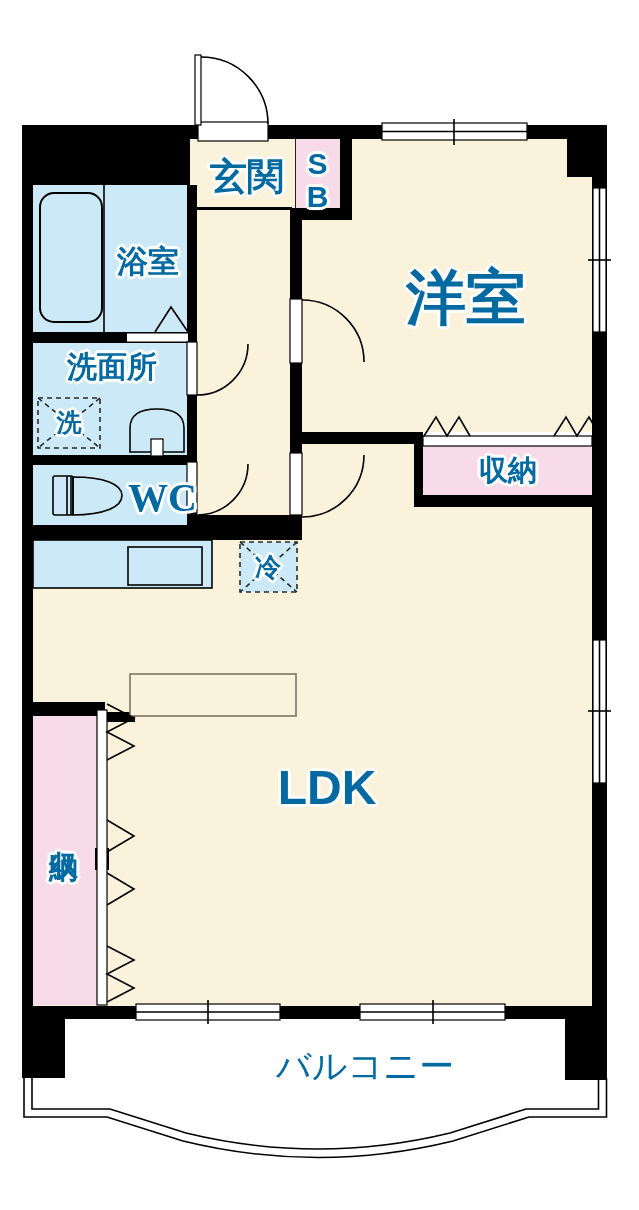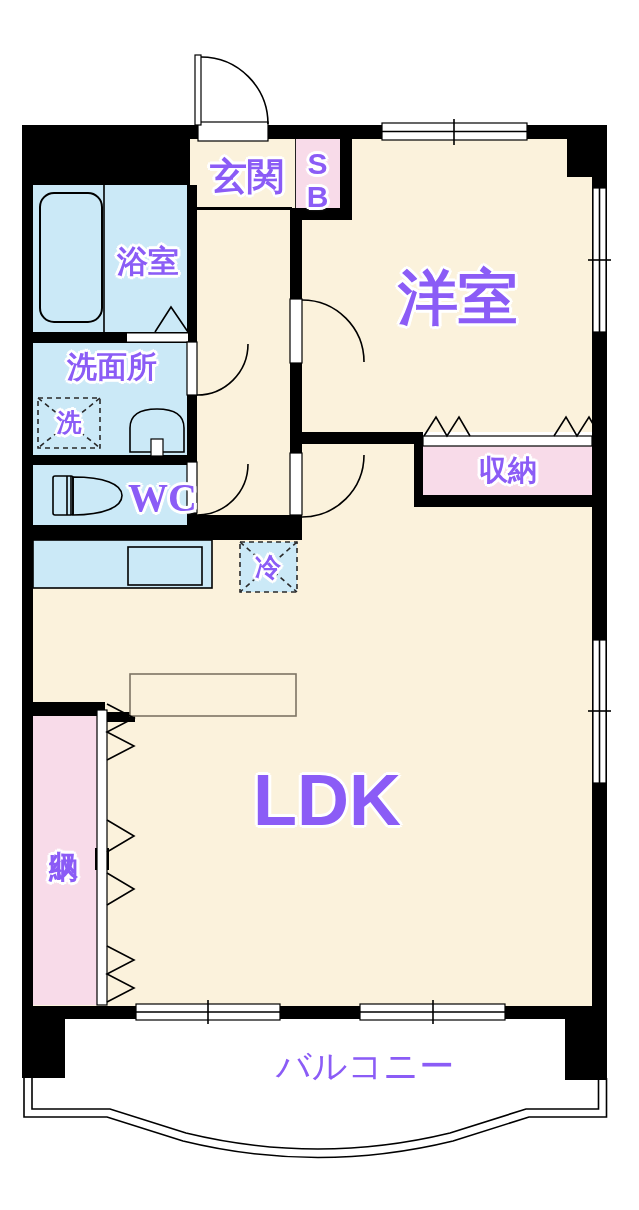--- a/index.html
+++ b/index.html
@@ -8,21 +8,21 @@
   }
   html,body{margin:0;padding:0;background:#fff;}
   .plan{position:relative;width:639px;height:1210px;background:#fff;overflow:hidden;
         font-family:"Liberation Sans","DejaVu Sans",sans-serif;}
   .room{position:absolute;z-index:1;}
   .f-floor{background:var(--floor);}
   .f-wet{background:var(--wet);}
   .f-pink{background:var(--pink);}
   .w{position:absolute;background:var(--wall);z-index:2;}
   svg.overlay{position:absolute;left:0;top:0;z-index:4;pointer-events:none;}
-  .lbl{position:absolute;z-index:5;color:#8b5cf6;font-weight:bold;text-align:center;
+  .lbl{position:absolute;z-index:5;color:#0369a1;font-weight:bold;text-align:center;
        white-space:nowrap;line-height:1;
        text-shadow:-2px -2px 0 #fff,2px -2px 0 #fff,-2px 2px 0 #fff,2px 2px 0 #fff,
                    0 -3px 0 #fff,0 3px 0 #fff,-3px 0 0 #fff,3px 0 0 #fff,0 0 4px #fff;}
   .lbl.v{writing-mode:vertical-rl;text-orientation:upright;}
   .lbl.plain{text-shadow:none;font-weight:normal;margin-left:40px;}
   .sb-label span{display:block;}
   
   .sk{stroke:var(--line);fill:none;stroke-width:1.6;}
   .sk2{stroke:var(--line);fill:none;stroke-width:2;}
   .wh{fill:#fff;stroke:var(--line);stroke-width:1.2;}
@@ -202,33 +202,33 @@
     </g>
   </svg>
 
   <div class="lbl" style="left:197px;top:158px;width:100px;font-size:37px;">玄関</div>
 
   <div class="lbl sb-label" style="left:295px;top:147px;width:45px;font-size:30px;line-height:1.1;">
     <span>S</span>
     <span>B</span>
   </div>
 
-  <div class="lbl" style="left:328px;top:268px;width:260px;font-size:60px;">洋室</div>
+  <div class="lbl" style="left:336px;top:268px;width:260px;font-size:60px;">洋室</div>
 
   <div class="lbl" style="left:48px;top:352px;width:128px;font-size:30px;">洗面所</div>
 
   <div class="lbl" style="left:98px;top:246px;width:100px;font-size:31px;">浴室</div>
 
   <div class="lbl" style="left:44px;top:410px;width:50px;font-size:25px;">洗</div>
 
   <div class="lbl" style="left:128px;top:478px;width:60px;font-size:40px;font-family:Liberation Serif, serif;">WC</div>
 
   <div class="lbl" style="left:243px;top:554px;width:50px;font-size:26px;">冷</div>
 
   <div class="lbl" style="left:448px;top:456px;width:120px;font-size:29px;">収納</div>
 
   <div class="lbl v" style="left:49px;top:827px;font-size:29px;letter-spacing:4px;">収納</div>
 
-  <div class="lbl" style="left:237px;top:764px;width:180px;font-size:72px;font-weight:bold;">LDK</div>
+  <div class="lbl" style="left:237px;top:764px;width:180px;font-size:48px;font-weight:bold;">LDK</div>
 
   <div class="lbl plain" style="left:230px;top:1048px;width:190px;font-size:35px;">バルコニー</div>
 
 </div>
 
 </body></html>

